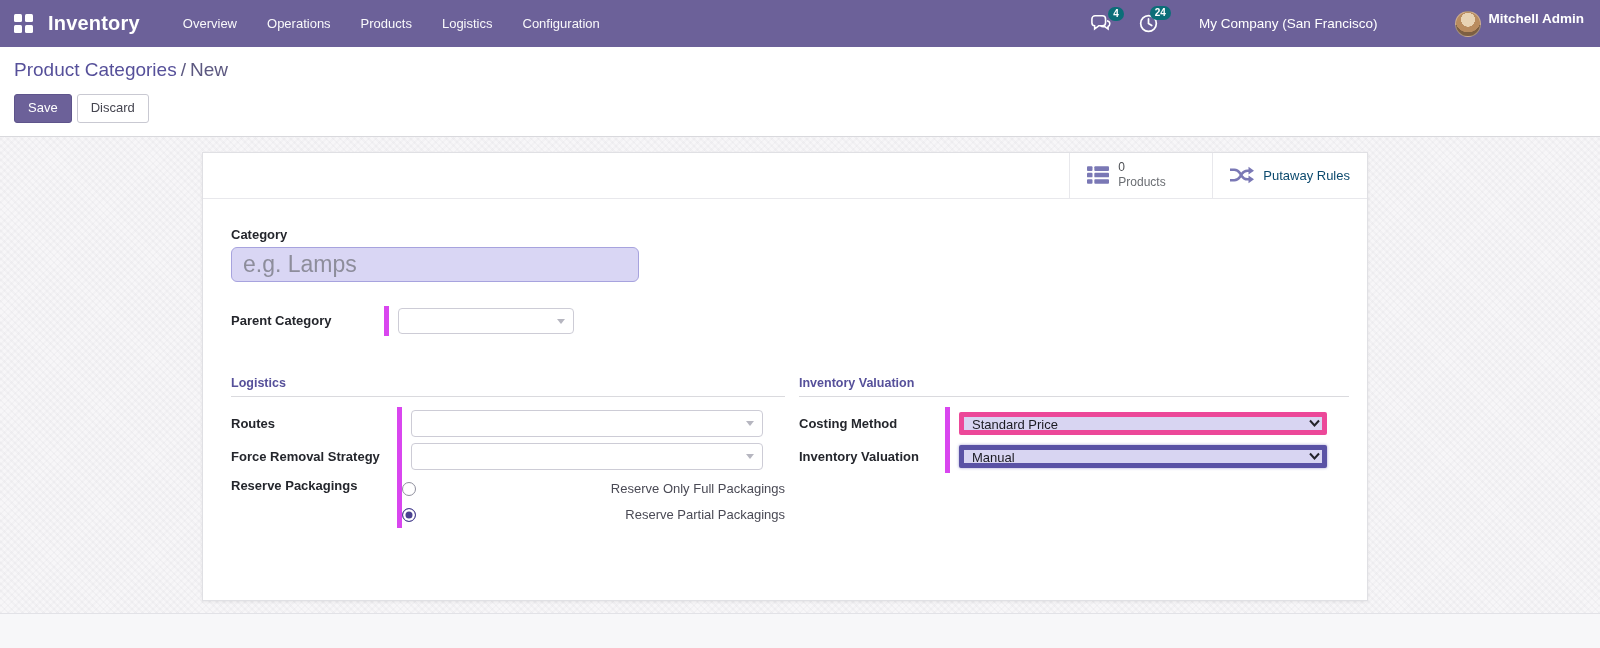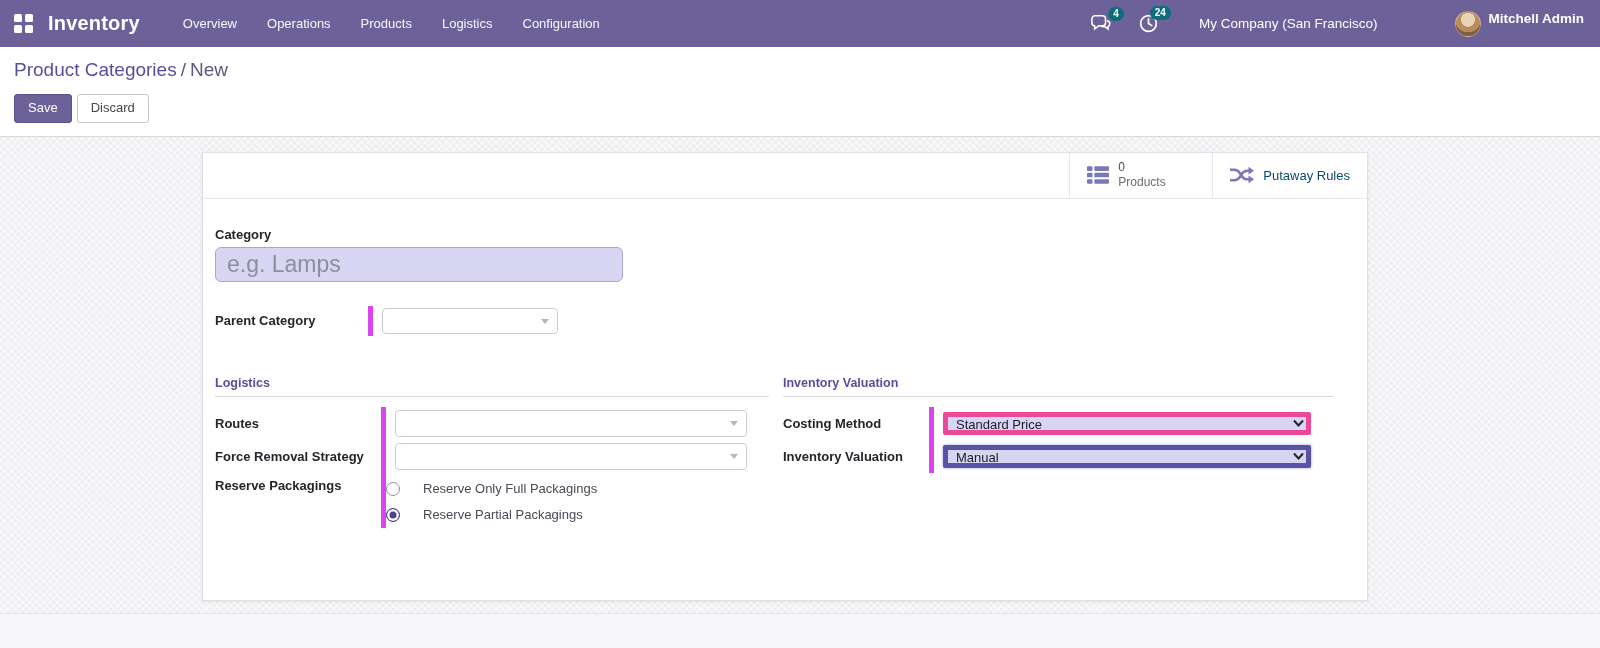--- a/index.html
+++ b/index.html
@@ -42,21 +42,21 @@
 
   
   .button-box { display:flex; justify-content:flex-end; border-bottom:1px solid #e8e8ec; height:46px; }
   .stat-button { display:flex; align-items:center; gap:9px; padding:0 17px; border-left:1px solid #e8e8ec; background:#fff; cursor:pointer; min-width:143px; }
   .stat-stack { font-size:12px; line-height:1.3; text-align:left; }
   .stat-count { color:#4d4f54; }
   .stat-label { color:#6a6d72; }
   .stat-single { font-size:13px; color:#0c4a6e; }
 
   
-  .form-body { padding:0 12px; }
+  .form-body { padding:0 28px; }
   .field-label { font-weight:bold; font-size:13px; color:#24262c; }
 
   .category-block { margin-top:28px; }
   .category-block .field-label { margin-bottom:5px; }
   .category-input { width:408px; height:35px; background:#d9d6f4; border:1px solid #a7a3de; border-radius:6px; font-size:23px; color:#a21caf; padding:0 11px; outline:none; font-family:"Liberation Sans",sans-serif; }
   .category-input::placeholder { color:#8d8d9b; }
 
   .field-row { display:grid; align-items:center; }
   .label-cell { border-right:5px solid #d946ef; align-self:stretch; display:flex; align-items:center; }
   .value-cell { padding-left:9px; }
@@ -72,21 +72,21 @@
   .group-title { color:#56509a; font-size:12.5px; font-weight:bold; border-bottom:1px solid #dadade; padding-bottom:6px; margin-bottom:10px; }
   .group .field-row { min-height:33px; }
   .group-left .field-row { grid-template-columns:171px 1fr; }
   .group-right .field-row { grid-template-columns:151px 1fr; }
 
   .select-wrap { position:relative; width:368px; }
   .o-select { width:100%; height:23px; appearance:none; -webkit-appearance:none; background:#d8d5f2; border:5px solid #ec4899; border-radius:2px; font-size:13px; color:#1b1b22; padding:0 22px 0 8px; font-family:"Liberation Sans",sans-serif; outline:none; }
   .o-select.focused { border-color:#5a52a5; box-shadow:0 0 3px rgba(80,70,170,.55); }
   .select-chevron { position:absolute; right:7px; top:7px; pointer-events:none; }
 
-  .radio-row { display:flex; align-items:center; gap:23px; min-height:26px; cursor:pointer; }
+  .radio-row { display:flex; align-items:center; gap:1px; min-height:26px; cursor:pointer;justify-content:space-between; }
   .radio-circle { width:14px; height:14px; border-radius:50%; background:#fff; border:1px solid #8f8f9d; flex:none; }
   .radio-circle.checked { background:#4b4290; border-color:#4b4290; box-shadow:inset 0 0 0 2.5px #fff; }
   .radio-label { font-size:13px; color:#4a4a55; }
   .radio-group { padding:3px 0 0; }
 </style>
 </head>
 <body>
 
 <div class="navbar">
   <div class="apps-grid">

